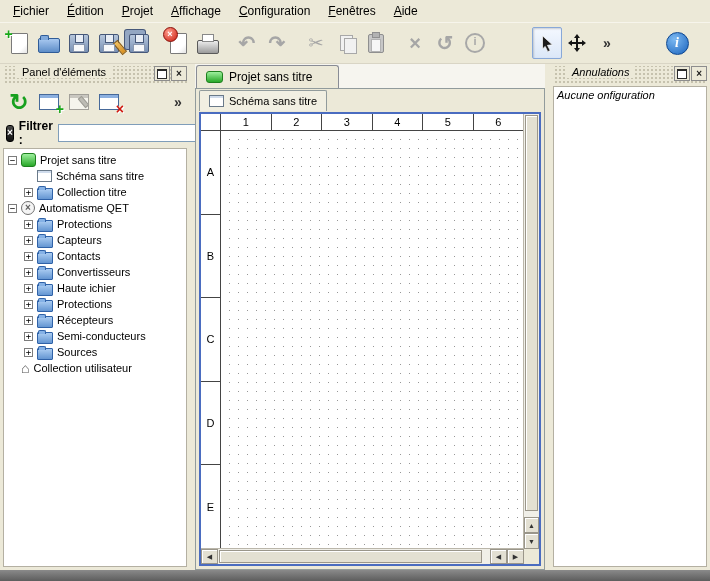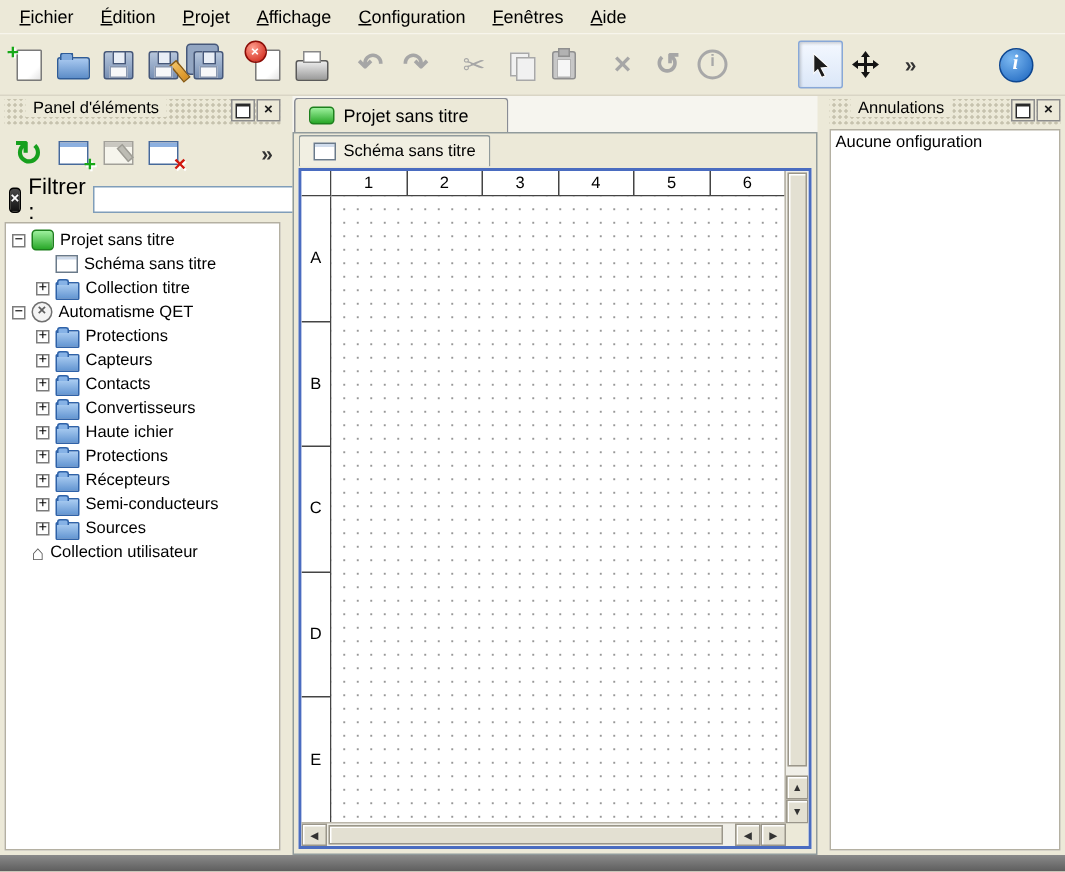--- a/index.html
+++ b/index.html
@@ -68,21 +68,21 @@
            font-family:"Liberation Serif",serif;font-style:italic;font-weight:bold;
            font-size:14px;line-height:20px;}
 
   
   .main{flex:1;display:flex;min-height:0;}
   .splitter{width:5px;}
   .bottom-strip{height:11px;background:linear-gradient(#8a8a8a,#5d5d5d);}
 
   
   .dock{display:flex;flex-direction:column;background:#ece9d8;min-width:0;}
-  .dock.left{width:190px;} .dock.right{width:160px;}
+  .dock.left{width:190px;} .dock.right{width:160px;font-style:italic;}
   .dock-header{height:17px;margin:2px 3px 1px 3px;display:flex;align-items:flex-start;
            background-image:radial-gradient(#c6c2ae 1px,transparent 1.2px);
            background-size:4px 4px;background-position:1px 2px;}
   .dock-title{font-size:11px;background:#ece9d8;padding:0 5px;margin-left:14px;white-space:nowrap;}
   .dock-sp{flex:1;}
   .dock-btn{width:14px;height:13px;margin-left:1px;background:#ece9d8;border:1px solid #8d8d8d;
            display:flex;align-items:center;justify-content:center;font-size:9px;line-height:9px;}
   .ic-float{width:8px;height:7px;border:1px solid #2a2a2a;border-top-width:2px;background:#fff;}
   .xglyph{font-size:10px;font-weight:bold;color:#1a1a1a;}
 
@@ -97,21 +97,21 @@
              background:#d89020;border:1px solid #8a5a10;transform:rotate(-40deg);}
   .badge-x{position:absolute;right:-6px;bottom:-6px;color:#d01810;font-weight:bold;
            font-size:14px;line-height:12px;text-shadow:1px 1px 0 #fff;}
   .badge-plus2{position:absolute;right:-6px;bottom:-6px;color:#18a818;font-weight:bold;
            font-size:14px;line-height:12px;text-shadow:1px 1px 0 #fff;}
 
   
   .filter-row{height:26px;display:flex;align-items:center;gap:5px;padding:0 6px;}
   .filter-clear{width:18px;height:15px;border-radius:3px;background:linear-gradient(#4a4a4a,#111);
            border:1px solid #000;color:#fff;font-size:10px;line-height:13px;text-align:center;font-weight:bold;}
-  .filter-label{font-size:15px;}
+  .filter-label{font-size:12px;font-weight:bold;}
   .filter-input{flex:1;height:16px;border:1px solid #7f9db9;background:#fff;font-size:11px;
            padding:0 2px;font-family:"Liberation Sans",sans-serif;}
 
   
   .tree{flex:1;margin:2px 3px 3px 3px;background:#fff;border:1px solid #b4b0a2;
         padding:3px 0 0 0;overflow:hidden;}
   .trow{height:16px;display:flex;align-items:center;font-size:11px;white-space:nowrap;}
   .lv0{padding-left:4px;} .lv1{padding-left:20px;}
   .exp{width:9px;height:9px;box-sizing:border-box;border:1px solid #7c7c7c;background:#fff;
        font-family:"DejaVu Sans Mono",monospace;font-size:9px;line-height:7px;text-align:center;

